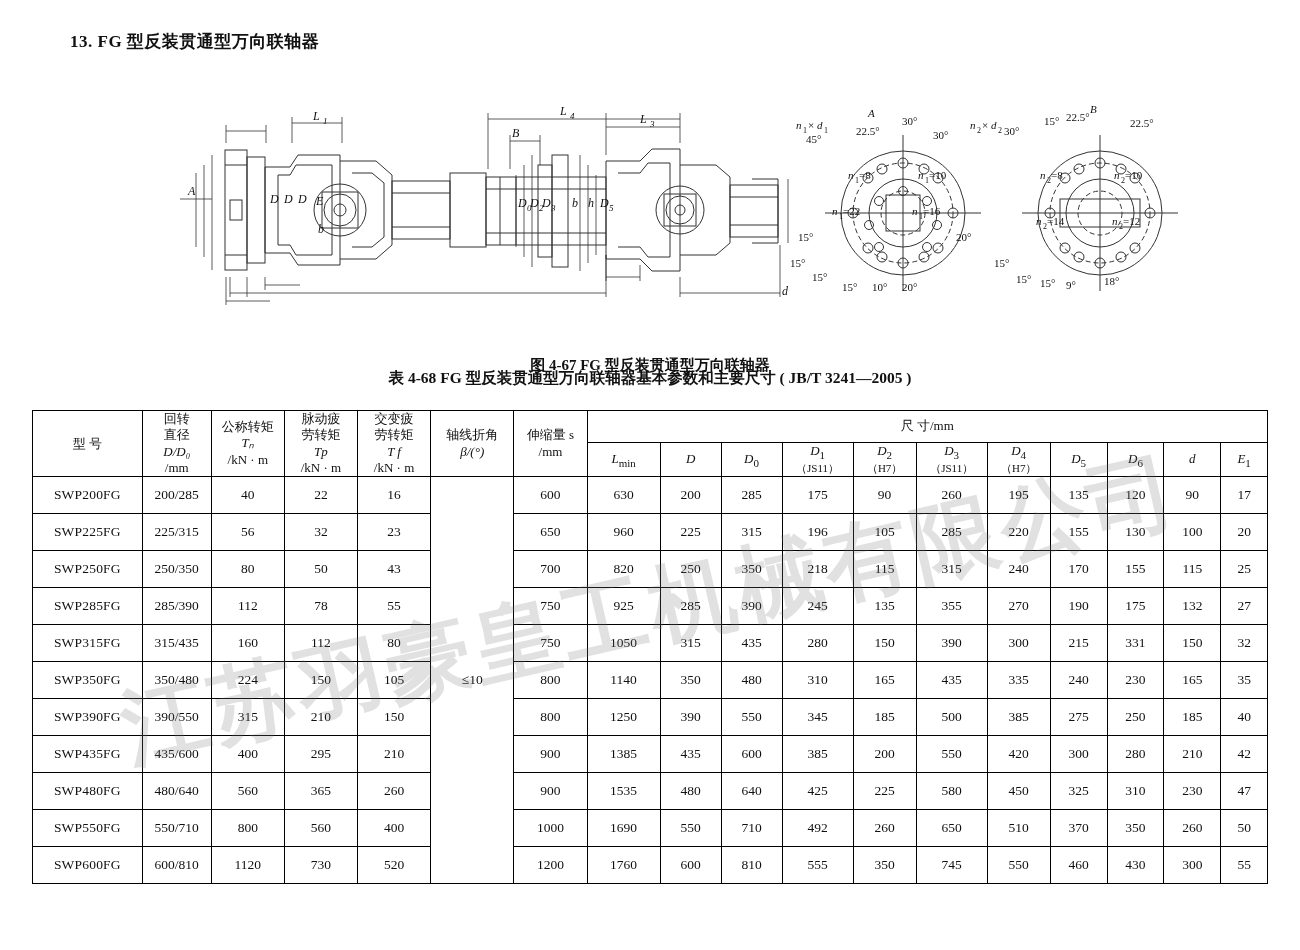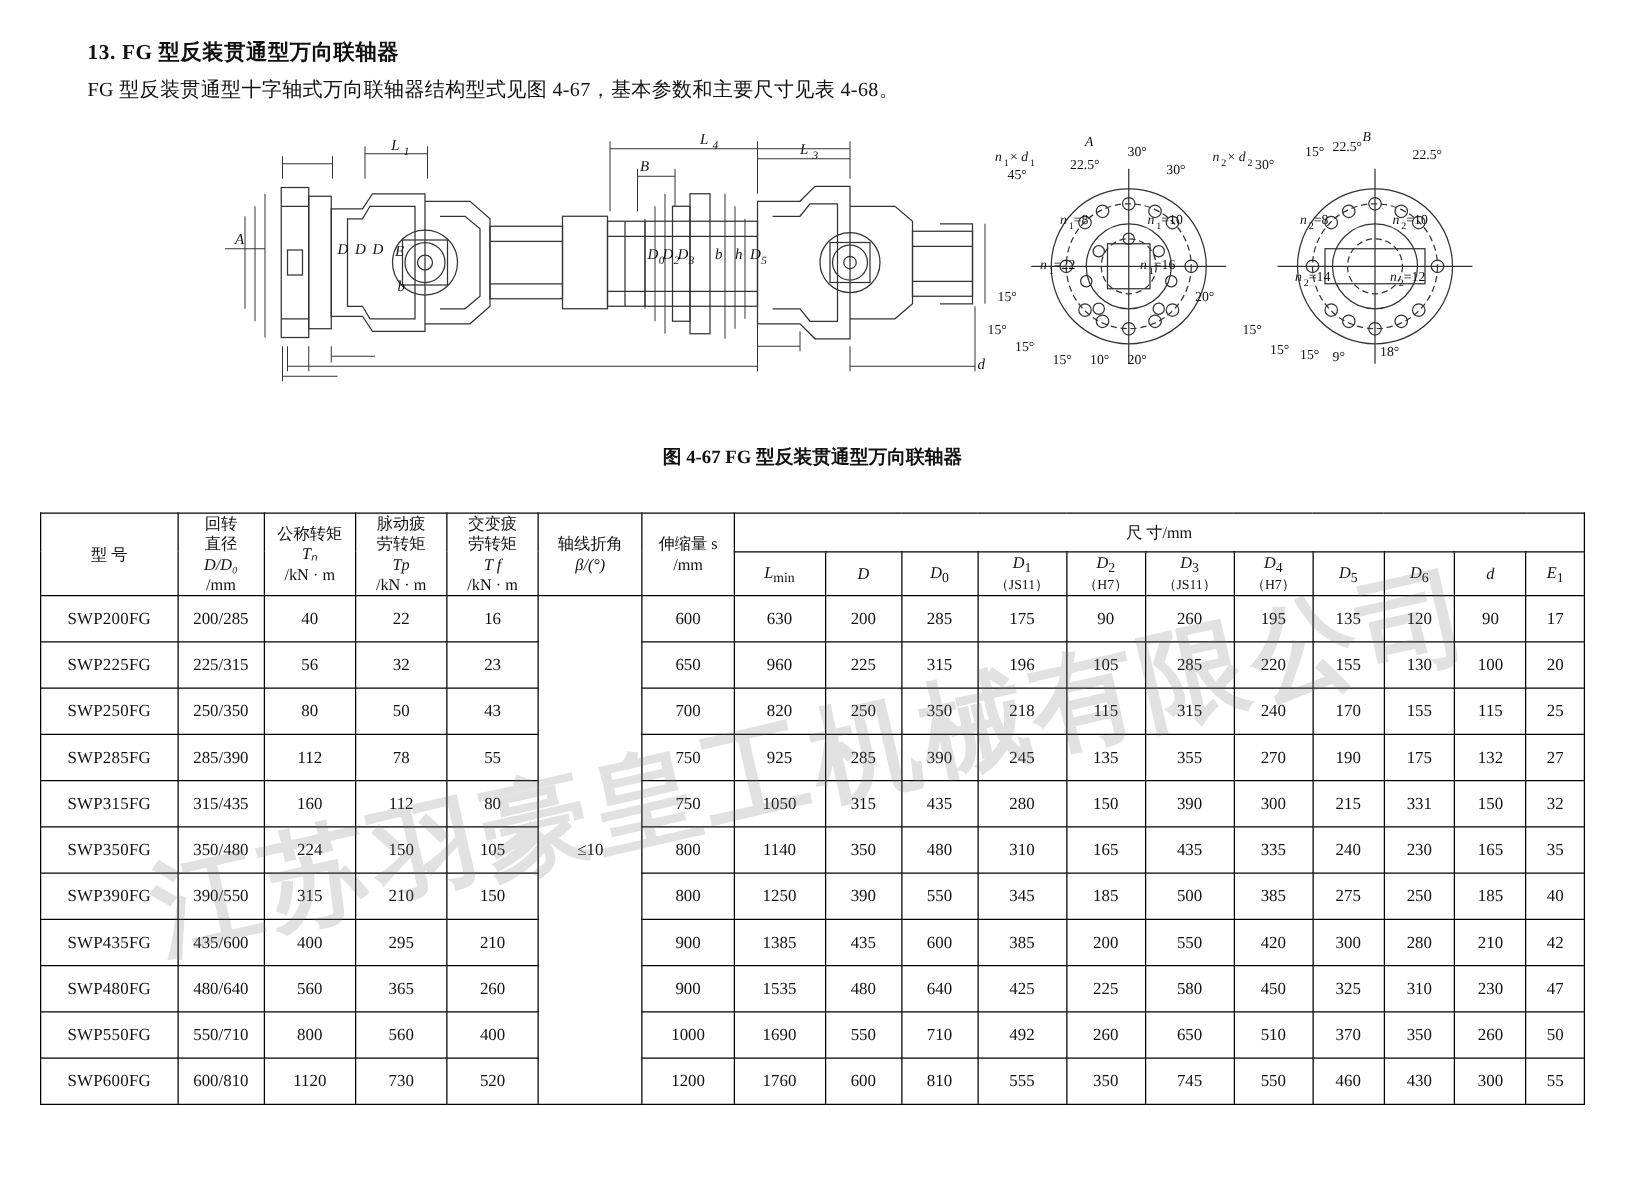--- a/index.html
+++ b/index.html
@@ -75,21 +75,20 @@
   .sub{font-size:11px;vertical-align:sub;}
   .stack{line-height:1.25;}
   .italic{font-style:italic;font-family:"Liberation Serif",serif;}
 </style>
 </head>
 <body>
 
 <div class="page">
 
   <div class="heading">13. FG 型反装贯通型万向联轴器</div>
-  <div class="intro">FG 型反装贯通型十字轴式万向联轴器结构型式见图 4-67，基本参数和主要尺寸见表 4-68。</div>
 
   <div class="figure">
     <svg width="1220" height="235" viewBox="0 0 1220 235" xmlns="http://www.w3.org/2000/svg">
       <g stroke="#333" fill="none" stroke-width="1">
 
         <rect x="185" y="55" width="22" height="120"></rect>
         <rect x="207" y="62" width="18" height="106"></rect>
         <line x1="185" y1="70" x2="207" y2="70"></line>
         <line x1="185" y1="160" x2="207" y2="160"></line>
 
@@ -345,20 +344,21 @@
         <text x="954" y="172">15°</text>
         <text x="976" y="188">15°</text>
         <text x="1000" y="192">15°</text>
         <text x="1026" y="194">9°</text>
         <text x="1064" y="190">18°</text>
       </g>
     </svg>
   </div>
 
   <div class="fig-caption">图 4-67    FG 型反装贯通型万向联轴器</div>
+  <div class="tbl-caption">表 4-68    FG 型反装贯通型万向联轴器基本参数和主要尺寸 ( JB/T 3241—2005 )</div>
 
   <div class="watermark">
     <span>江苏羽豪皇工机械有限公司</span>
   </div>
 
   <table class="spec">
     <colgroup>
       <col style="width:108px">
         <col style="width:68px">
         <col style="width:72px">

